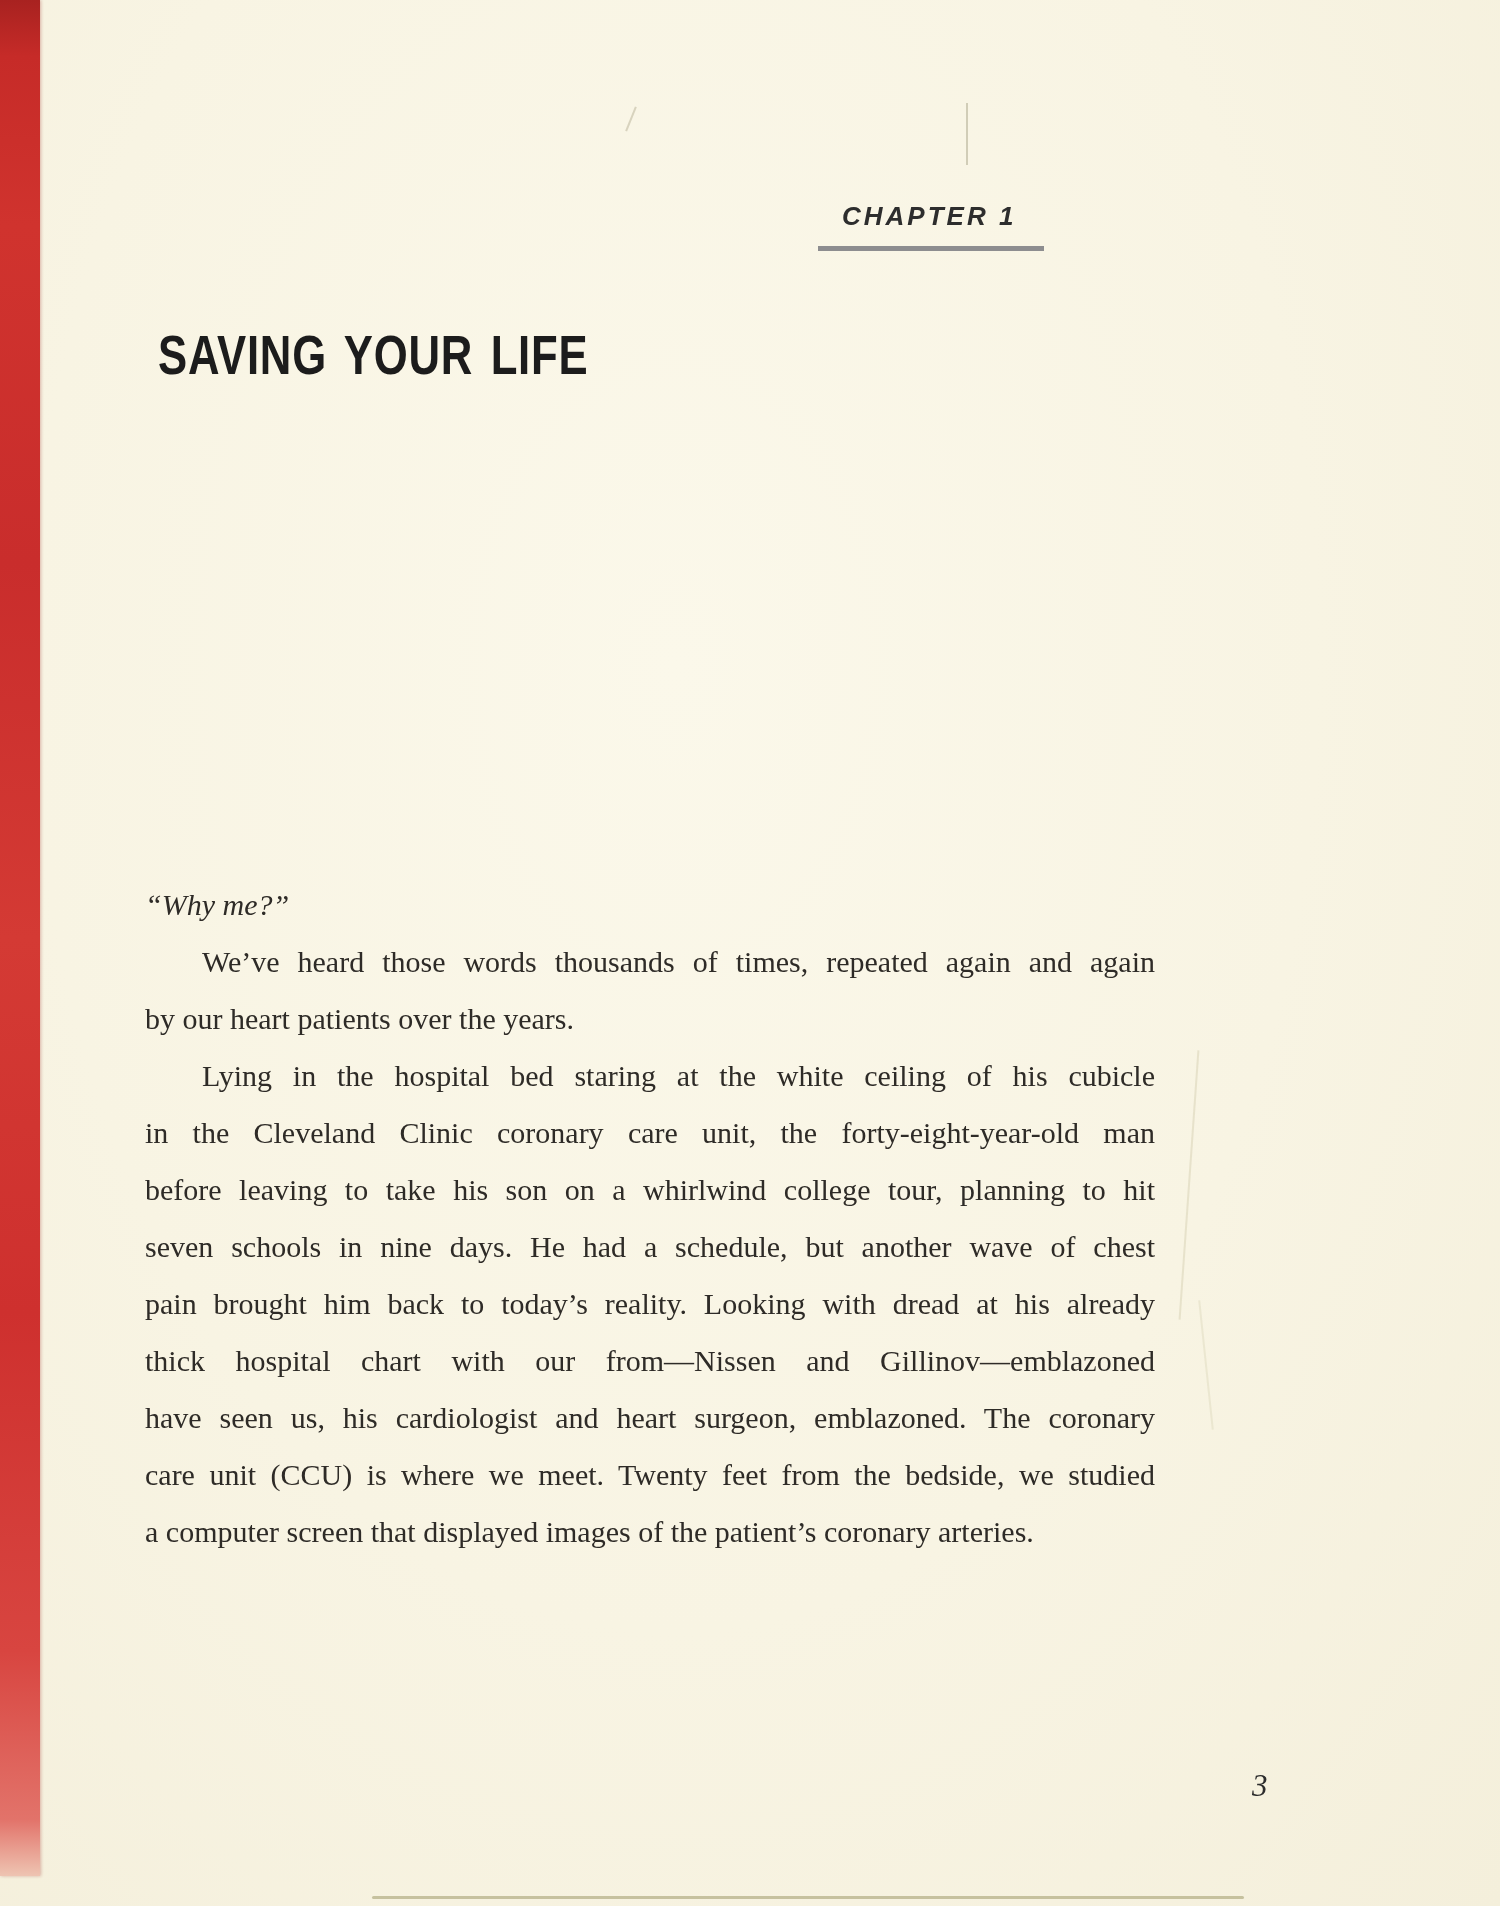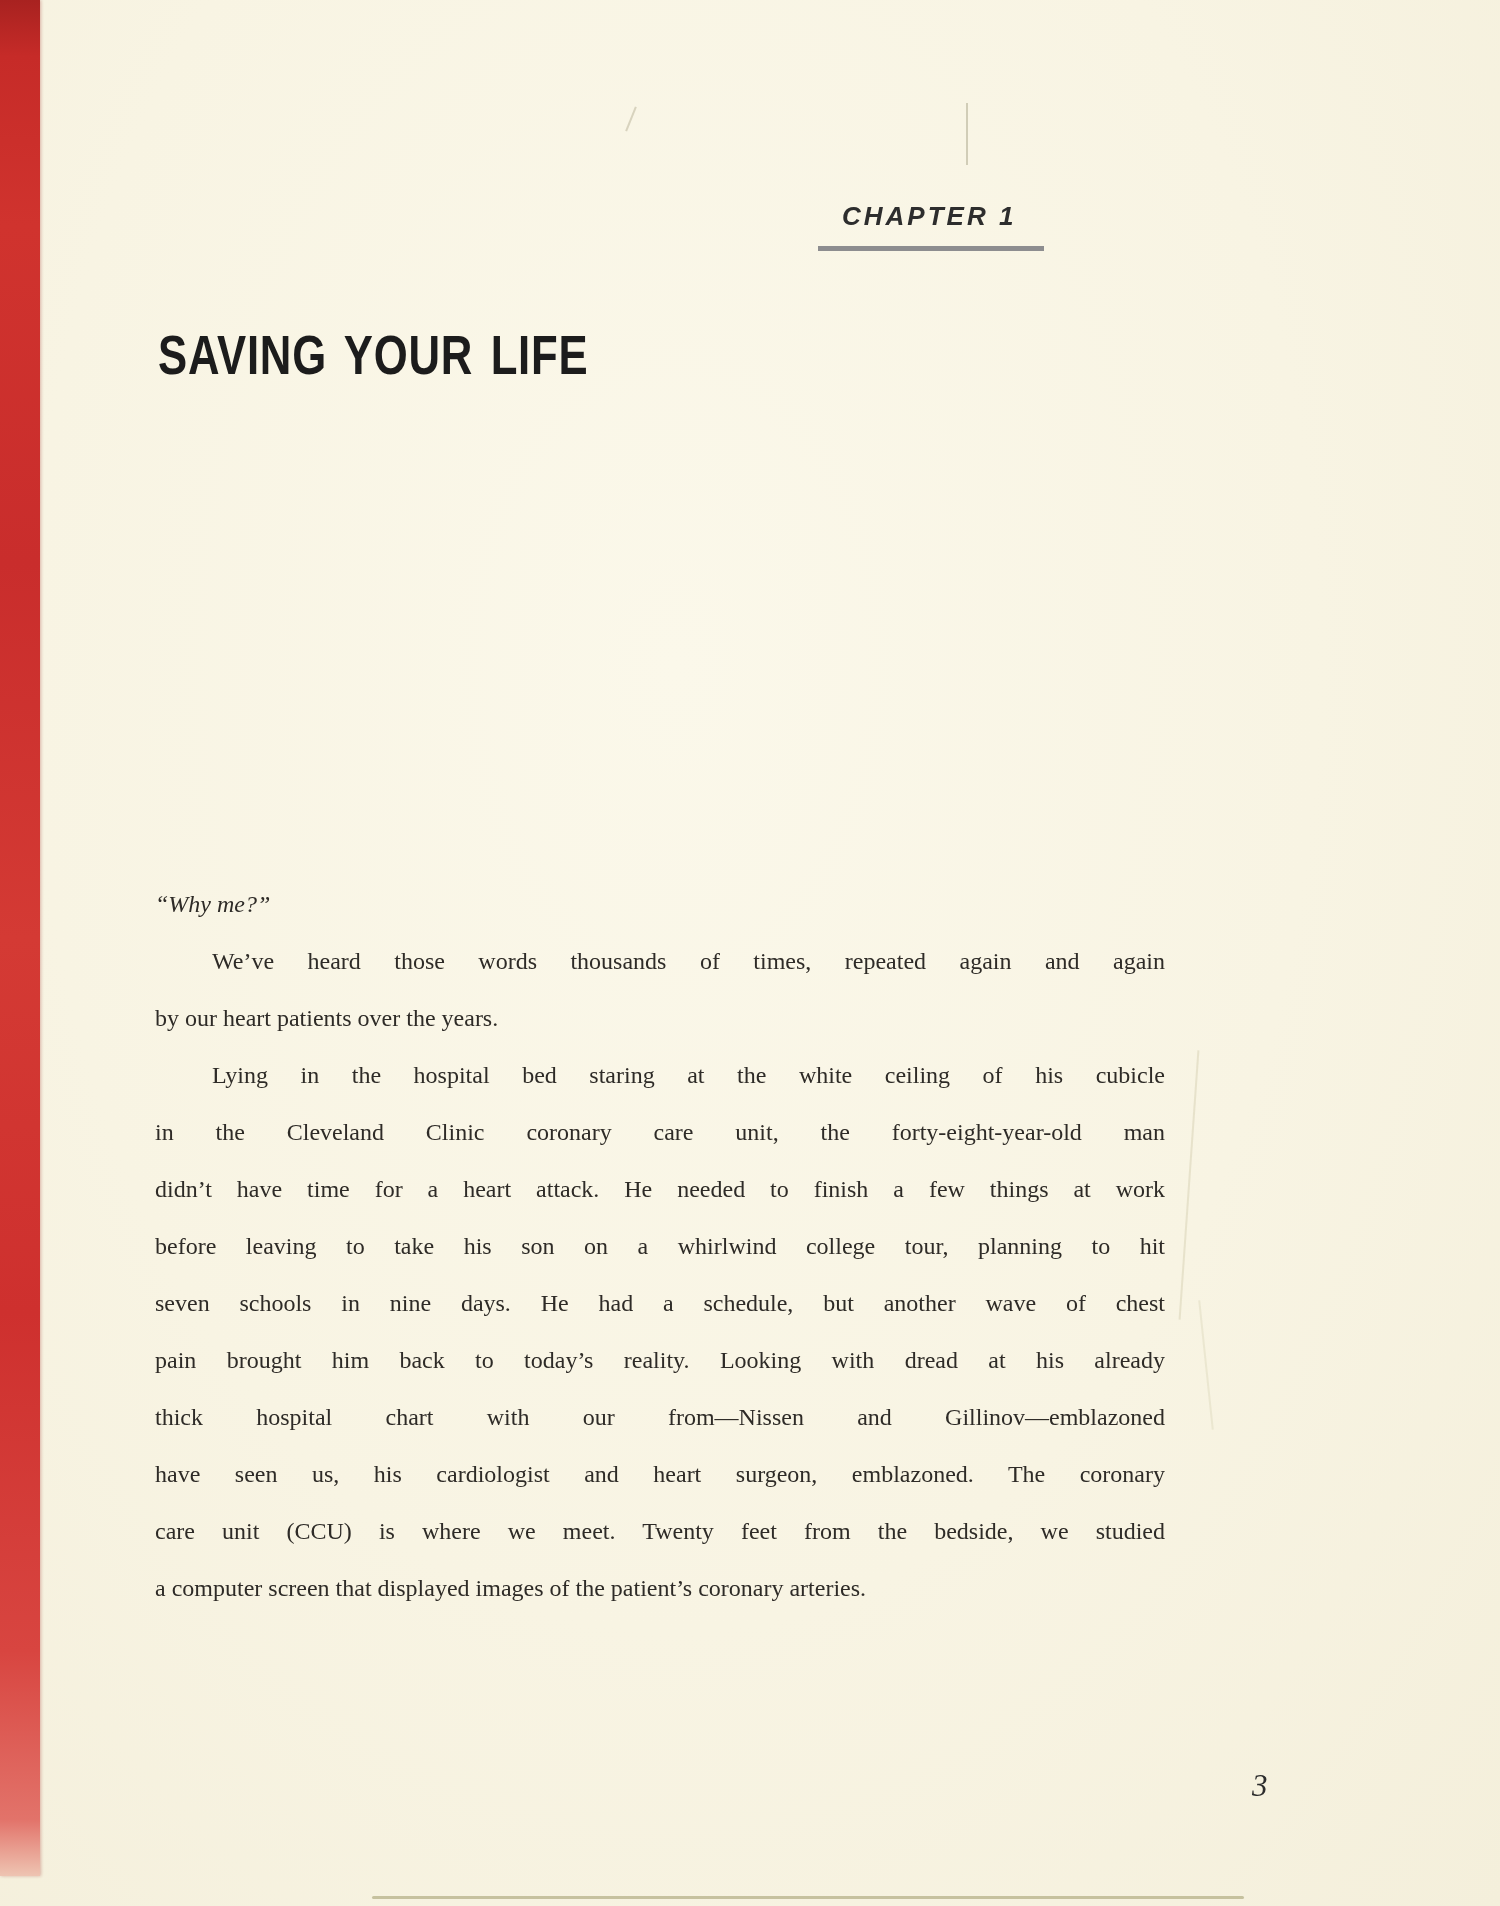--- a/index.html
+++ b/index.html
@@ -30,22 +30,22 @@
   }
   .page-title {
     position:absolute; left:158px; top:327px;
     font-family:"Liberation Sans", sans-serif;
     font-weight:700; font-size:56px; line-height:56px;
     letter-spacing:1px; word-spacing:6px; color:#1c1c1c;
     transform:scaleX(0.78); transform-origin:left top;
     white-space:nowrap;
   }
   .body-text {
-    position:absolute; left:155px; top:876px; width:1010px;
-    font-size:24px; color:#2e2b27;
+    position:absolute; left:145px; top:876px; width:1010px;
+    font-size:30px; color:#2e2b27;
   }
   .line {
     height:57px; line-height:57px;
     text-align:justify; text-align-last:justify;
     overflow:hidden;
   }
   .line.last   { text-align-last:left; }
   .line.indent { text-indent:57px;font-family:Liberation Serif, serif; }
   .line.italic { font-style:italic; }
   .page-number {
@@ -74,21 +74,20 @@
   <div class="chapter-rule"></div>
 
   <div class="page-title">SAVING YOUR LIFE</div>
 
   <div class="body-text">
       <div class="line last italic">“Why me?”</div>
       <div class="line indent">We’ve heard those words thousands of times, repeated again and again</div>
       <div class="line last">by our heart patients over the years.</div>
       <div class="line indent">Lying in the hospital bed staring at the white ceiling of his cubicle</div>
       <div class="line">in the Cleveland Clinic coronary care unit, the forty-eight-year-old man</div>
-      <div class="line">didn’t have time for a heart attack. He needed to finish a few things at work</div>
       <div class="line">before leaving to take his son on a whirlwind college tour, planning to hit</div>
       <div class="line">seven schools in nine days. He had a schedule, but another wave of chest</div>
       <div class="line">pain brought him back to today’s reality. Looking with dread at his already</div>
       <div class="line">thick hospital chart with our from—Nissen and Gillinov—emblazoned</div>
       <div class="line">have seen us, his cardiologist and heart surgeon, emblazoned. The coronary</div>
       <div class="line">care unit (CCU) is where we meet. Twenty feet from the bedside, we studied</div>
       <div class="line last">a computer screen that displayed images of the patient’s coronary arteries.</div>
     </div>
 
   <div class="page-number">3</div>

